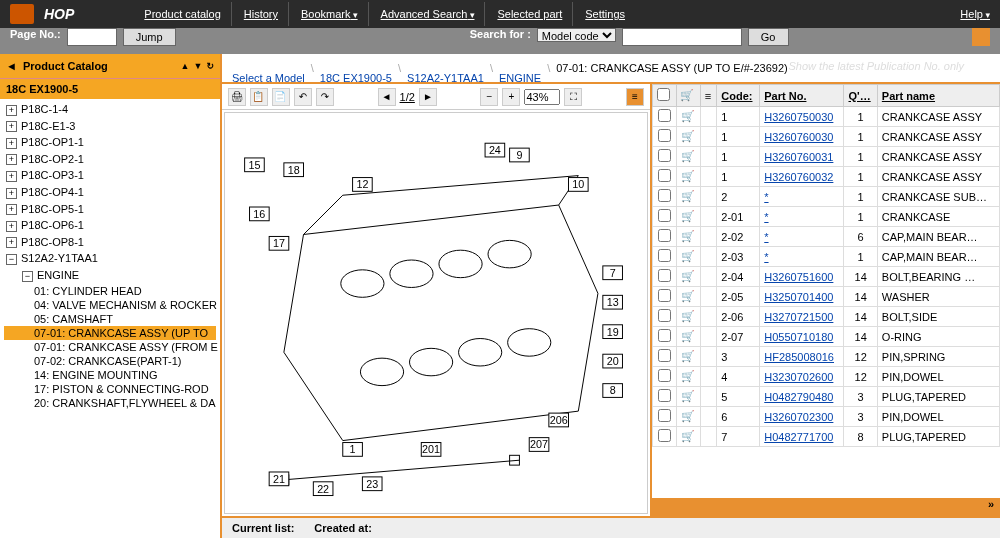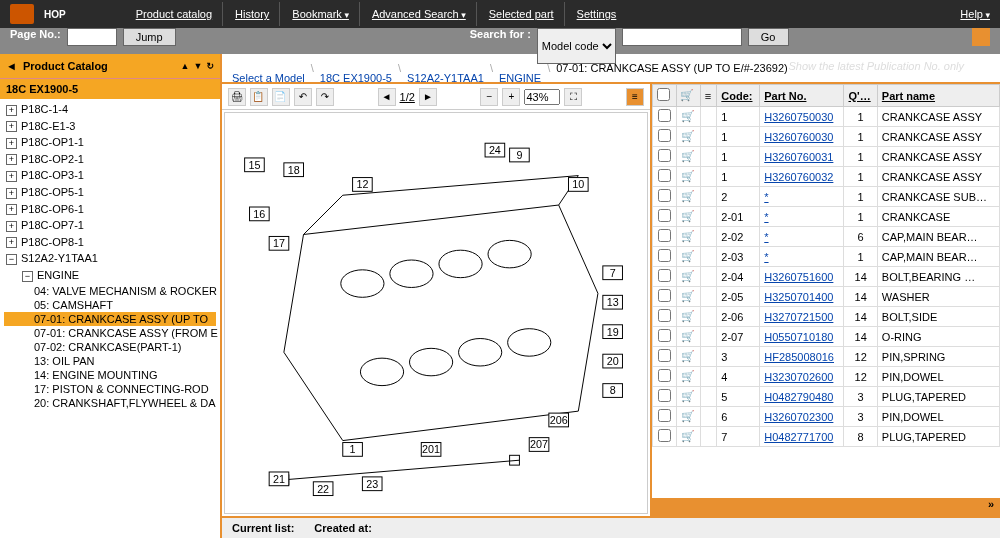--- a/index.html
+++ b/index.html
@@ -1,30 +1,30 @@
 <!DOCTYPE html>
 <html><head>
 <meta charset="utf-8">
 <style>
 * { margin: 0; padding: 0; box-sizing: border-box; font-family: Arial, sans-serif; font-size: 11px; }
 body { width: 1000px; height: 538px; background: #fff; overflow: hidden; }
 
 .topbar { height: 28px; background: #2b2b2b; color: #fff; display: flex; align-items: center; padding: 0 10px; }
 .topbar .logo { width: 24px; height: 20px; background: #cc5500; margin-right: 10px; border-radius: 2px; }
-.topbar .brand { font-size: 10px; font-weight: bold; margin-right: 60px; }
+.topbar .brand { font-size: 14px; font-weight: bold; margin-right: 60px; font-style: italic; }
 .topbar .menu { display: flex; gap: 2px; }
 .topbar .menu-item { padding: 6px 10px; text-decoration: underline; cursor: pointer; border-right: 1px solid #555; }
 .topbar .menu-item:last-child { border-right: none; }
 .topbar .dropdown::after { content: " ▾"; font-size: 9px; }
 .topbar .help { margin-left: auto; text-decoration: underline; }
 
 .searchbar { height: 26px; background: #888; display: flex; align-items: flex-start; padding: 0 10px; color: #fff; }
 .searchbar label { font-weight: bold; margin-right: 6px; }
 .searchbar input[type=text] { height: 18px; border: 1px solid #666; padding: 0 4px; }
-.searchbar select { height: 36px; border: 1px solid #666; }
+.searchbar select { height: 14px; border: 1px solid #666; }
 .searchbar button { height: 18px; padding: 0 12px; margin-left: 6px; background: #ddd; border: 1px solid #666; cursor: pointer; }
 .searchbar .pub-note { margin-left: auto; font-style: italic; color: #ddd; margin-top: 32px; }
 .searchbar .icon-btn { width: 18px; height: 18px; background: #e89030; margin-left: 8px; cursor: pointer; }
 
 .main { display: flex; height: 484px; }
 
 .sidebar { width: 222px; border-right: 2px solid #e89030; display: flex; flex-direction: column; }
 .sidebar-head { background: #f5a623; height: 24px; display: flex; align-items: center; padding: 0 6px; font-weight: bold; }
 .sidebar-head .exp-icons { margin-left: auto; display: flex; gap: 4px; }
 .sidebar-head .exp-icons span { font-size: 9px; cursor: pointer; }
@@ -105,32 +105,32 @@
         <span>↻</span>
       </div>
     </div>
     <div class="sidebar-title">18C EX1900-5</div>
     <div class="tree" id="tree">
         <div class="tree-item"><span class="box">+</span>P18C-1-4</div>
         <div class="tree-item"><span class="box">+</span>P18C-E1-3</div>
         <div class="tree-item"><span class="box">+</span>P18C-OP1-1</div>
         <div class="tree-item"><span class="box">+</span>P18C-OP2-1</div>
         <div class="tree-item"><span class="box">+</span>P18C-OP3-1</div>
+        <div class="tree-item"><span class="box">+</span>P18C-OP4-1</div>
         <div class="tree-item"><span class="box">+</span>P18C-OP5-1</div>
         <div class="tree-item"><span class="box">+</span>P18C-OP6-1</div>
-        <div class="tree-item"><span class="box">+</span>P18C-OP7-1</div>
         <div class="tree-item"><span class="box">+</span>P18C-OP8-1</div>
         <div class="tree-item"><span class="box">−</span>S12A2-Y1TAA1</div>
         <div class="tree-item tree-sub"><span class="box">−</span>ENGINE</div>
+        <div class="tree-leaf">01: CYLINDER HEAD</div>
         <div class="tree-leaf">04: VALVE MECHANISM &amp; ROCKER</div>
         <div class="tree-leaf">05: CAMSHAFT</div>
         <div class="tree-leaf selected">07-01: CRANKCASE ASSY (UP TO</div>
         <div class="tree-leaf">07-01: CRANKCASE ASSY (FROM E</div>
         <div class="tree-leaf">07-02: CRANKCASE(PART-1)</div>
-        <div class="tree-leaf">13: OIL PAN</div>
         <div class="tree-leaf">14: ENGINE MOUNTING</div>
         <div class="tree-leaf">17: PISTON &amp; CONNECTING-ROD</div>
         <div class="tree-leaf">20: CRANKSHAFT,FLYWHEEL &amp; DA</div>
       </div>
   </div>
 
   <div class="content">
     <div class="breadcrumb">
       <a>Select a Model</a>
       <span class="sep">\</span>

